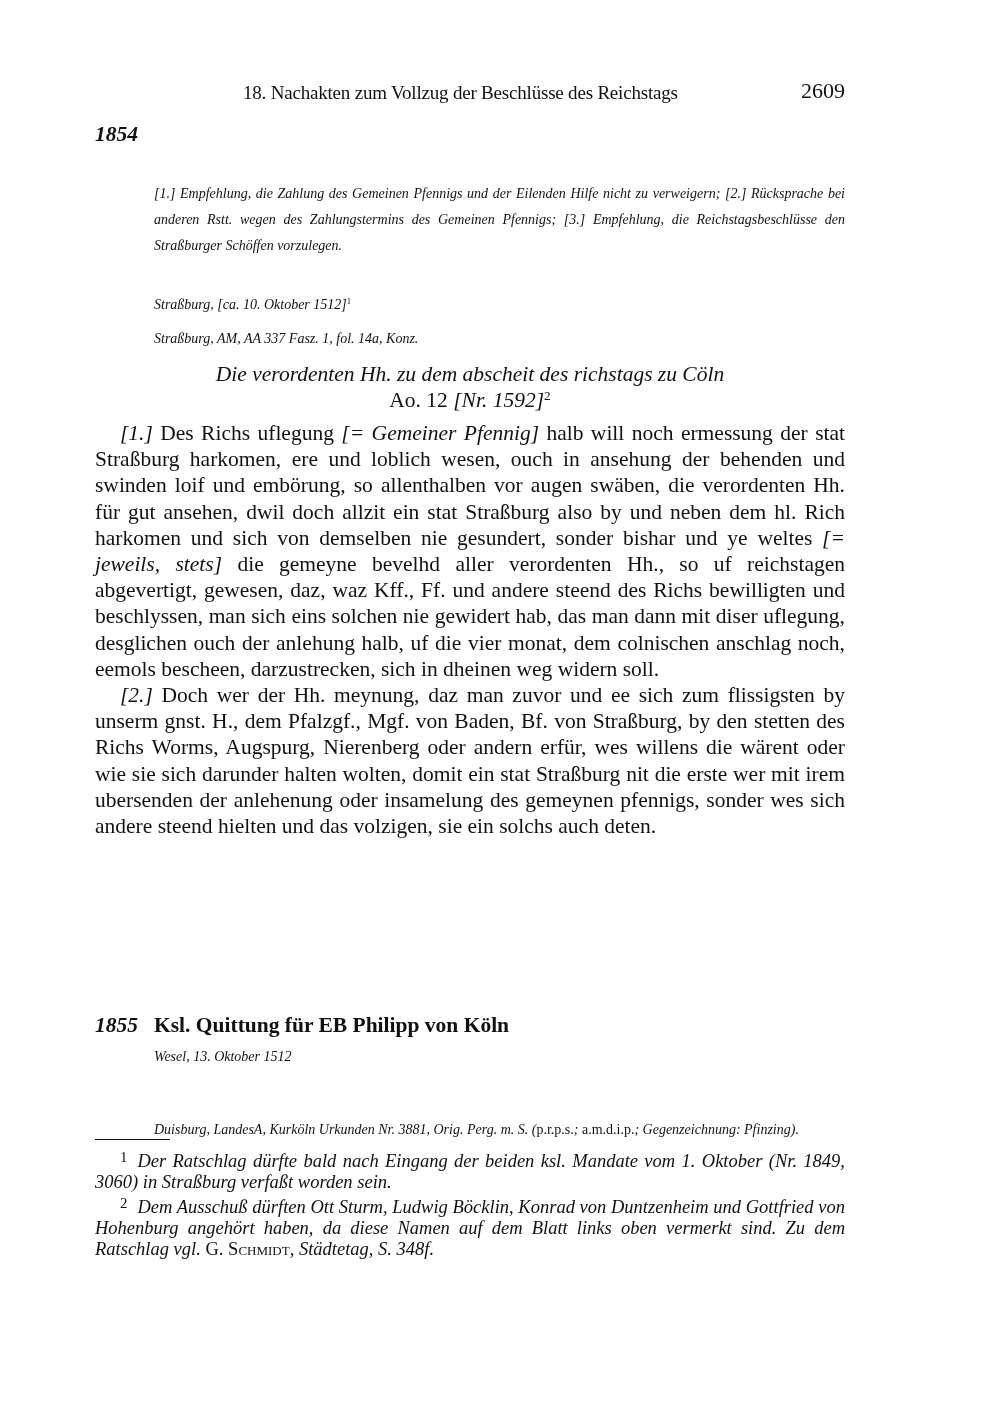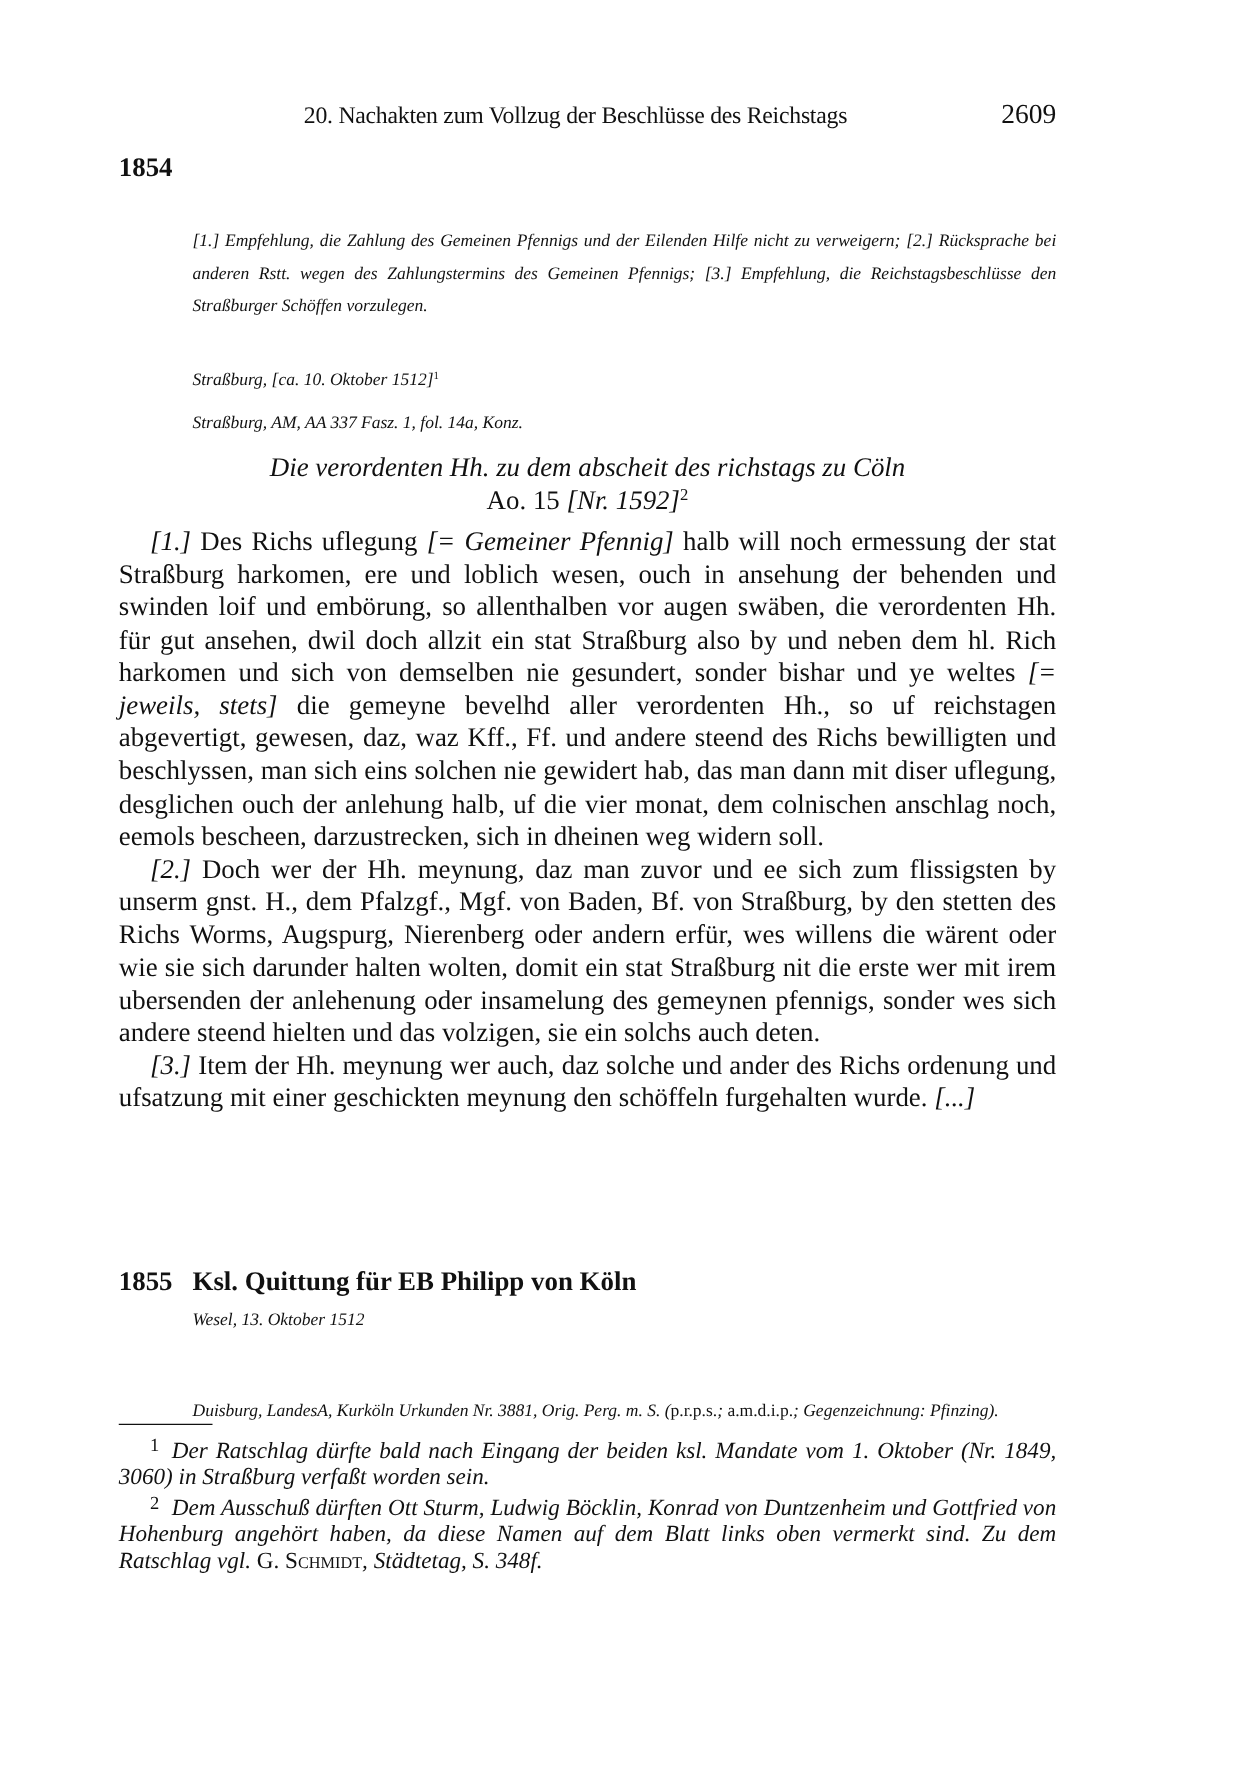--- a/index.html
+++ b/index.html
@@ -5,21 +5,21 @@
   html, body { margin: 0; padding: 0; background: #ffffff; }
   body {
     width: 1004px; height: 1418px; position: relative; overflow: hidden;
     font-family: "Liberation Serif", "DejaVu Serif", serif; color: #111;
   }
   .page { position: absolute; left: 95px; top: 0; width: 750px; }
   .runhead { position: absolute; top: 80px; left: 0; width: 750px; height: 28px; font-size: 19px; }
   .runhead .title { position: absolute; left: 148px; top: 2px; letter-spacing: -0.2px; }
   .runhead .pageno { position: absolute; right: 0; top: -2px; font-size: 22px; }
   .entry-head { position: absolute; left: 0; width: 750px; font-size: 21.5px; font-weight: bold; line-height: 25px; }
-  .entry-head .num { position: absolute; left: 0; top: 0; }
+  .entry-head .num { position: absolute; left: 0; top: 0; font-style: italic; }
   .entry-head .ttl { display: block; margin-left: 59px; }
   .indent { position: absolute; left: 59px; width: 691px; font-style: italic; font-size: 14px; line-height: 26px; }
   .regest { text-align: justify; }
   .center { position: absolute; left: 0; width: 750px; text-align: center; font-size: 21.5px; line-height: 25px; }
   .body { position: absolute; left: 0; width: 750px; font-size: 21.5px; line-height: 26.2px; text-align: justify; }
   .body p { margin: 0; text-indent: 25px; }
   i { font-style: italic; }
   sup { font-size: 0.62em; vertical-align: 0.55em; line-height: 0; font-style: normal; }
   .rule { position: absolute; left: 0; top: 1139px; width: 75px; height: 1px; background: #111; }
   .footnotes { position: absolute; left: 0; top: 1147px; width: 750px; font-size: 18.5px; line-height: 21px; font-style: italic; text-align: justify; }
@@ -27,45 +27,44 @@
   .footnotes .fn-num { font-style: normal; font-size: 0.8em; vertical-align: 0.35em; margin-right: 10px; }
   .sc { font-variant: small-caps; font-style: normal; }
   .upright { font-style: normal; }
 </style>
 </head>
 <body>
 
 <div class="page">
 
   <div class="runhead">
-    <span class="title">20. Nachakten zum Vollzug der Beschlüsse des Reichstags</span>
+    <span class="title">18. Nachakten zum Vollzug der Beschlüsse des Reichstags</span>
     <span class="pageno">2609</span>
   </div>
 
   <div class="entry-head" style="top:122px;">
     <span class="num">1854</span>
   </div>
 
   <div class="indent regest" style="top:181px;">[1.] Empfehlung, die Zahlung des Gemeinen Pfennigs und der Eilenden Hilfe nicht zu verweigern; [2.] Rücksprache bei anderen Rstt. wegen des Zahlungstermins des Gemeinen Pfennigs; [3.] Empfehlung, die Reichstagsbeschlüsse den Straßburger Schöffen vorzulegen.</div>
 
   <div class="indent" style="top:292px;">
     <span>Straßburg, [ca. 10. Oktober 1512]</span><sup>1</sup>
   </div>
 
   <div class="indent" style="top:326px;">Straßburg, AM, AA 337 Fasz. 1, fol. 14a, Konz.</div>
 
   <div class="center" style="top:362px;font-style:italic;">Die verordenten Hh. zu dem abscheit des richstags zu Cöln</div>
   <div class="center" style="top:388px;">
-    <span>Ao. 15 </span><i>[Nr. 1592]</i><sup>2</sup>
+    <span>Ao. 12 </span><i>[Nr. 1592]</i><sup>2</sup>
   </div>
 
   <div class="body" style="top:420px;">
     <p><i>[1.]</i><span> Des Richs uflegung </span><i>[= Gemeiner Pfennig]</i><span> halb will noch ermessung der stat Straßburg harkomen, ere und loblich wesen, ouch in ansehung der behenden und swinden loif und embörung, so allenthalben vor augen swäben, die verordenten Hh. für gut ansehen, dwil doch allzit ein stat Straßburg also by und neben dem hl. Rich harkomen und sich von demselben nie gesundert, sonder bishar und ye weltes </span><i>[= jeweils, stets]</i><span> die gemeyne bevelhd aller verordenten Hh., so uf reichstagen abgevertigt, gewesen, daz, waz Kff., Ff. und andere steend des Richs bewilligten und beschlyssen, man sich eins solchen nie gewidert hab, das man dann mit diser uflegung, desglichen ouch der anlehung halb, uf die vier monat, dem colnischen anschlag noch, eemols bescheen, darzustrecken, sich in dheinen weg widern soll.</span></p>
     <p><i>[2.]</i><span> Doch wer der Hh. meynung, daz man zuvor und ee sich zum flissigsten by unserm gnst. H., dem Pfalzgf., Mgf. von Baden, Bf. von Straßburg, by den stetten des Richs Worms, Augspurg, Nierenberg oder andern erfür, wes willens die wärent oder wie sie sich darunder halten wolten, domit ein stat Straßburg nit die erste wer mit irem ubersenden der anlehenung oder insamelung des gemeynen pfennigs, sonder wes sich andere steend hielten und das volzigen, sie ein solchs auch deten.</span></p>
-    <p><i>[3.]</i><span> Item der Hh. meynung wer auch, daz solche und ander des Richs ordenung und ufsatzung mit einer geschickten meynung den schöffeln furgehalten wurde. </span><i>[...]</i></p>
   </div>
 
   <div class="entry-head" style="top:1013px;">
     <span class="num">1855</span>
     <span class="ttl">Ksl. Quittung für EB Philipp von Köln</span>
   </div>
 
   <div class="indent" style="top:1044px;">Wesel, 13. Oktober 1512</div>
 
   <div class="indent regest" style="top:1077px;margin-top:40px;"><span>Duisburg, LandesA, Kurköln Urkunden Nr. 3881, Orig. Perg. m. S. (</span><span class="upright">p.r.p.s.</span><span>; </span><span class="upright">a.m.d.i.p.</span><span>; Gegenzeichnung: Pfinzing).</span></div>

